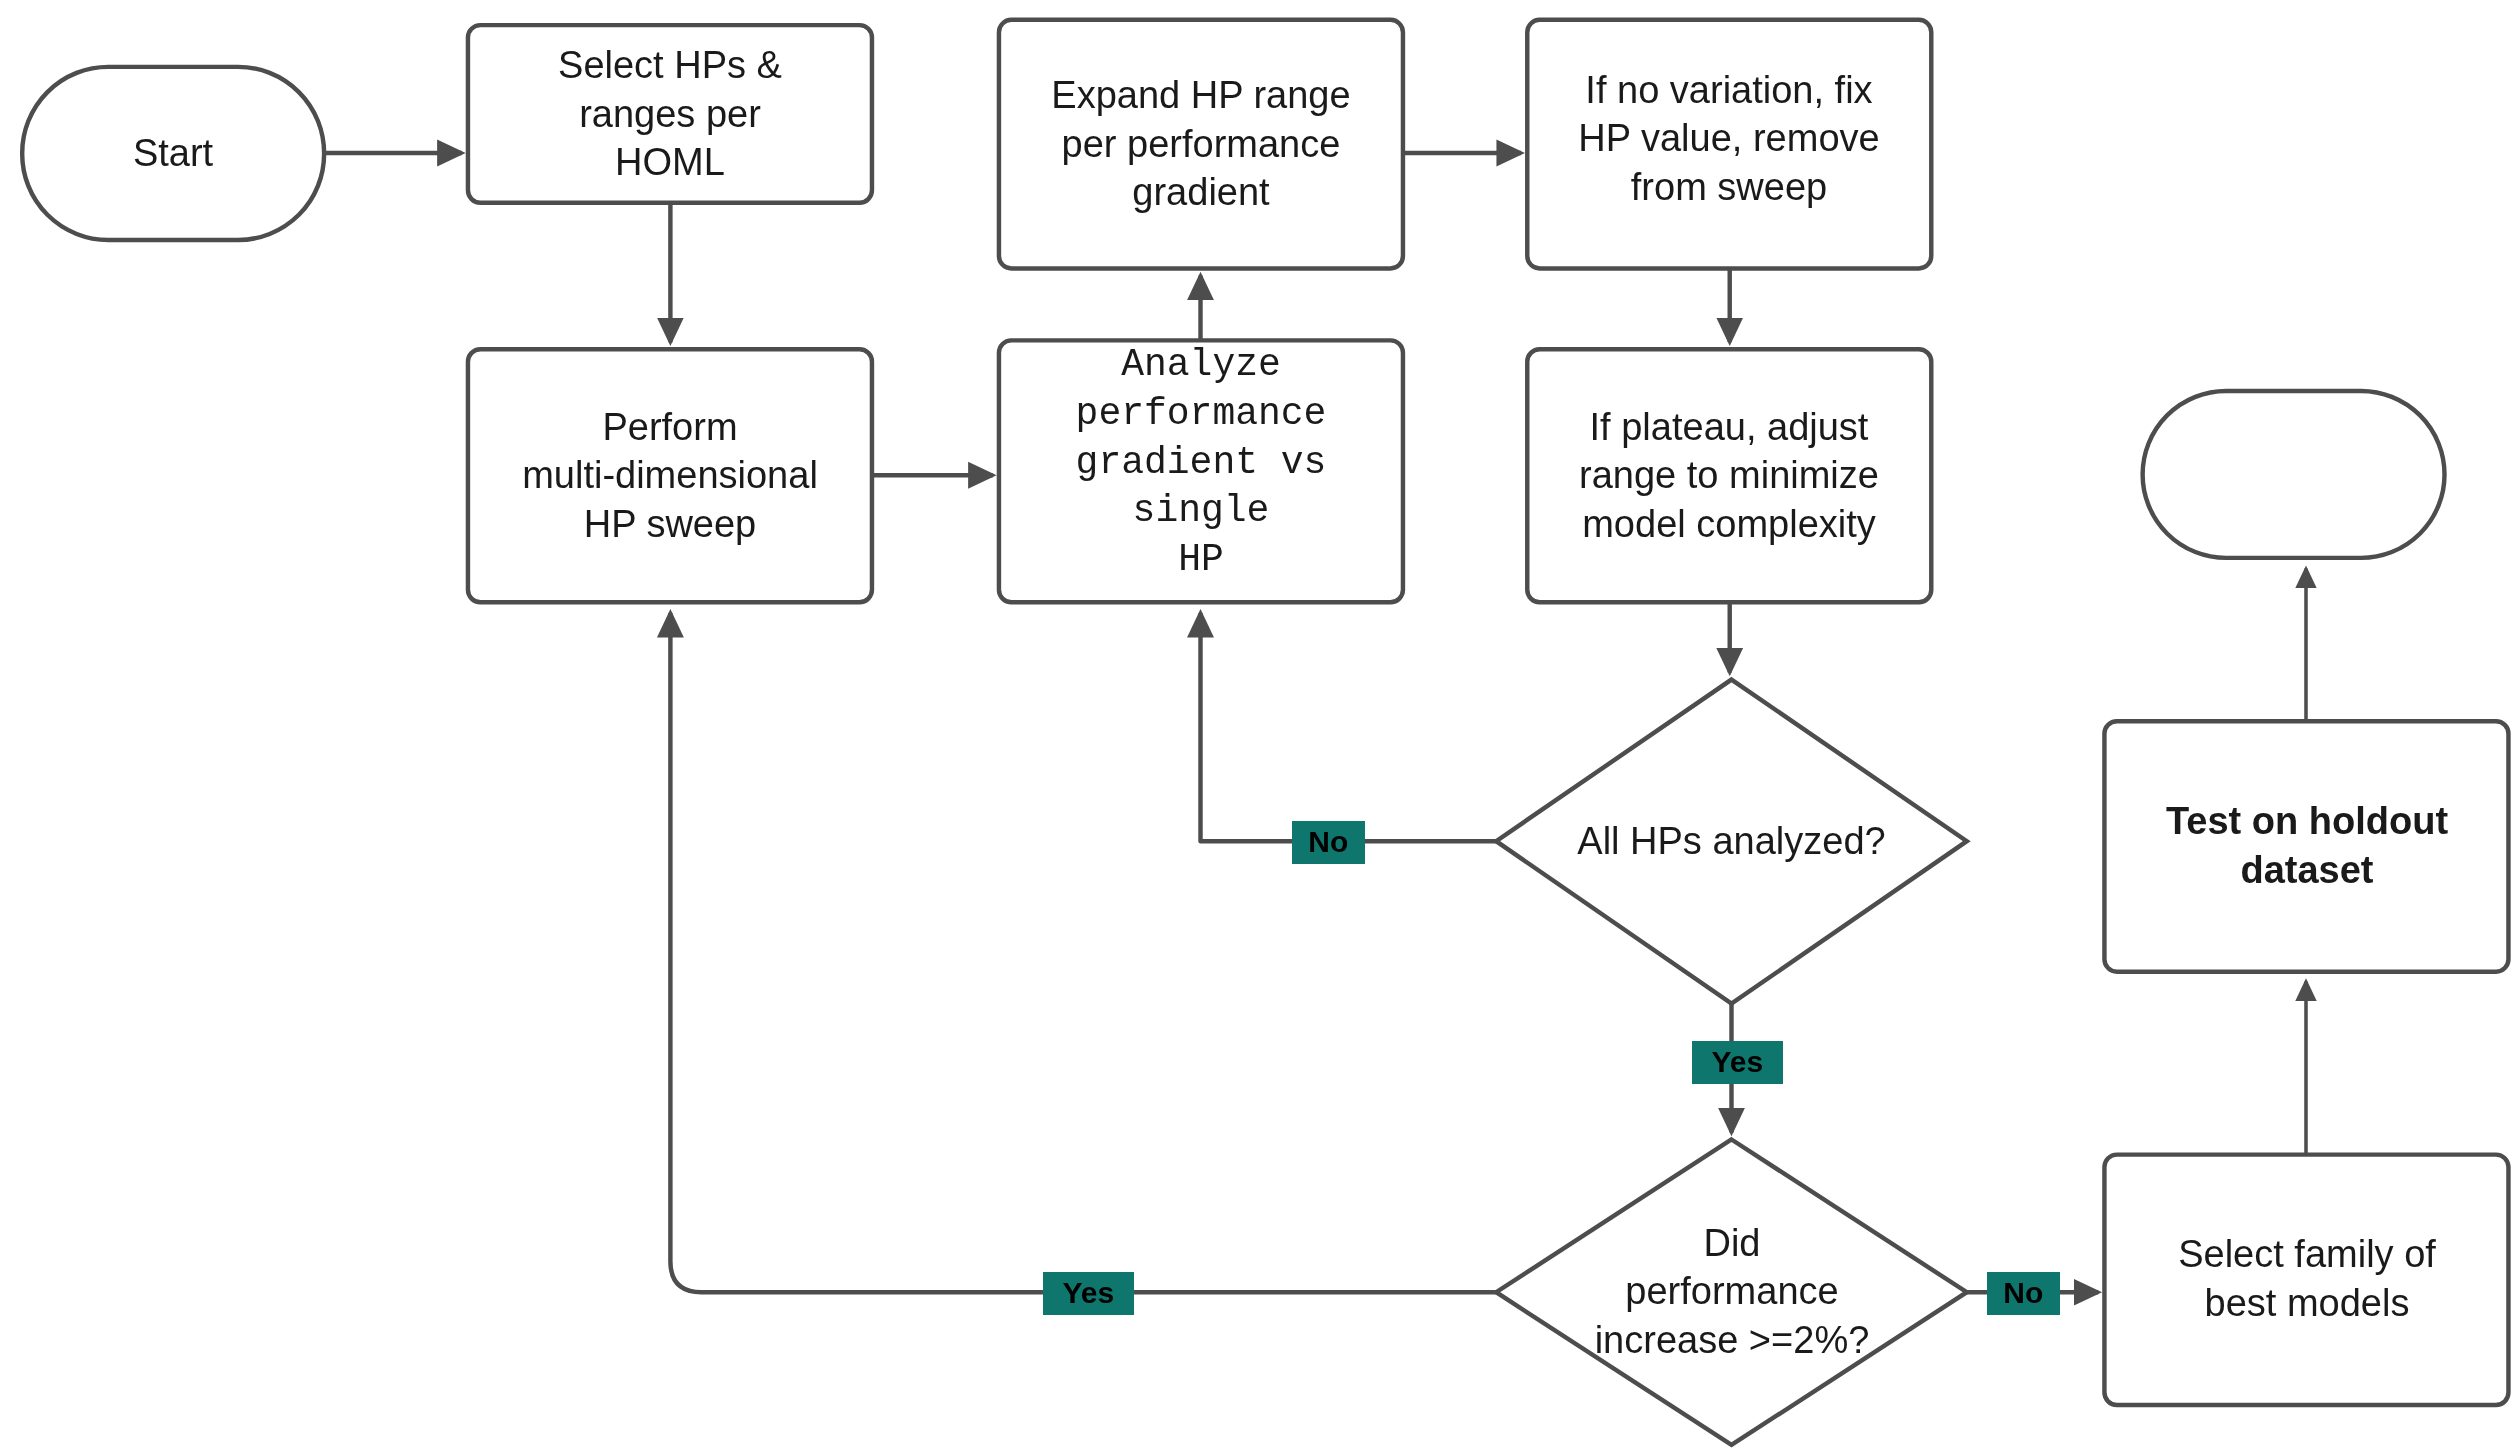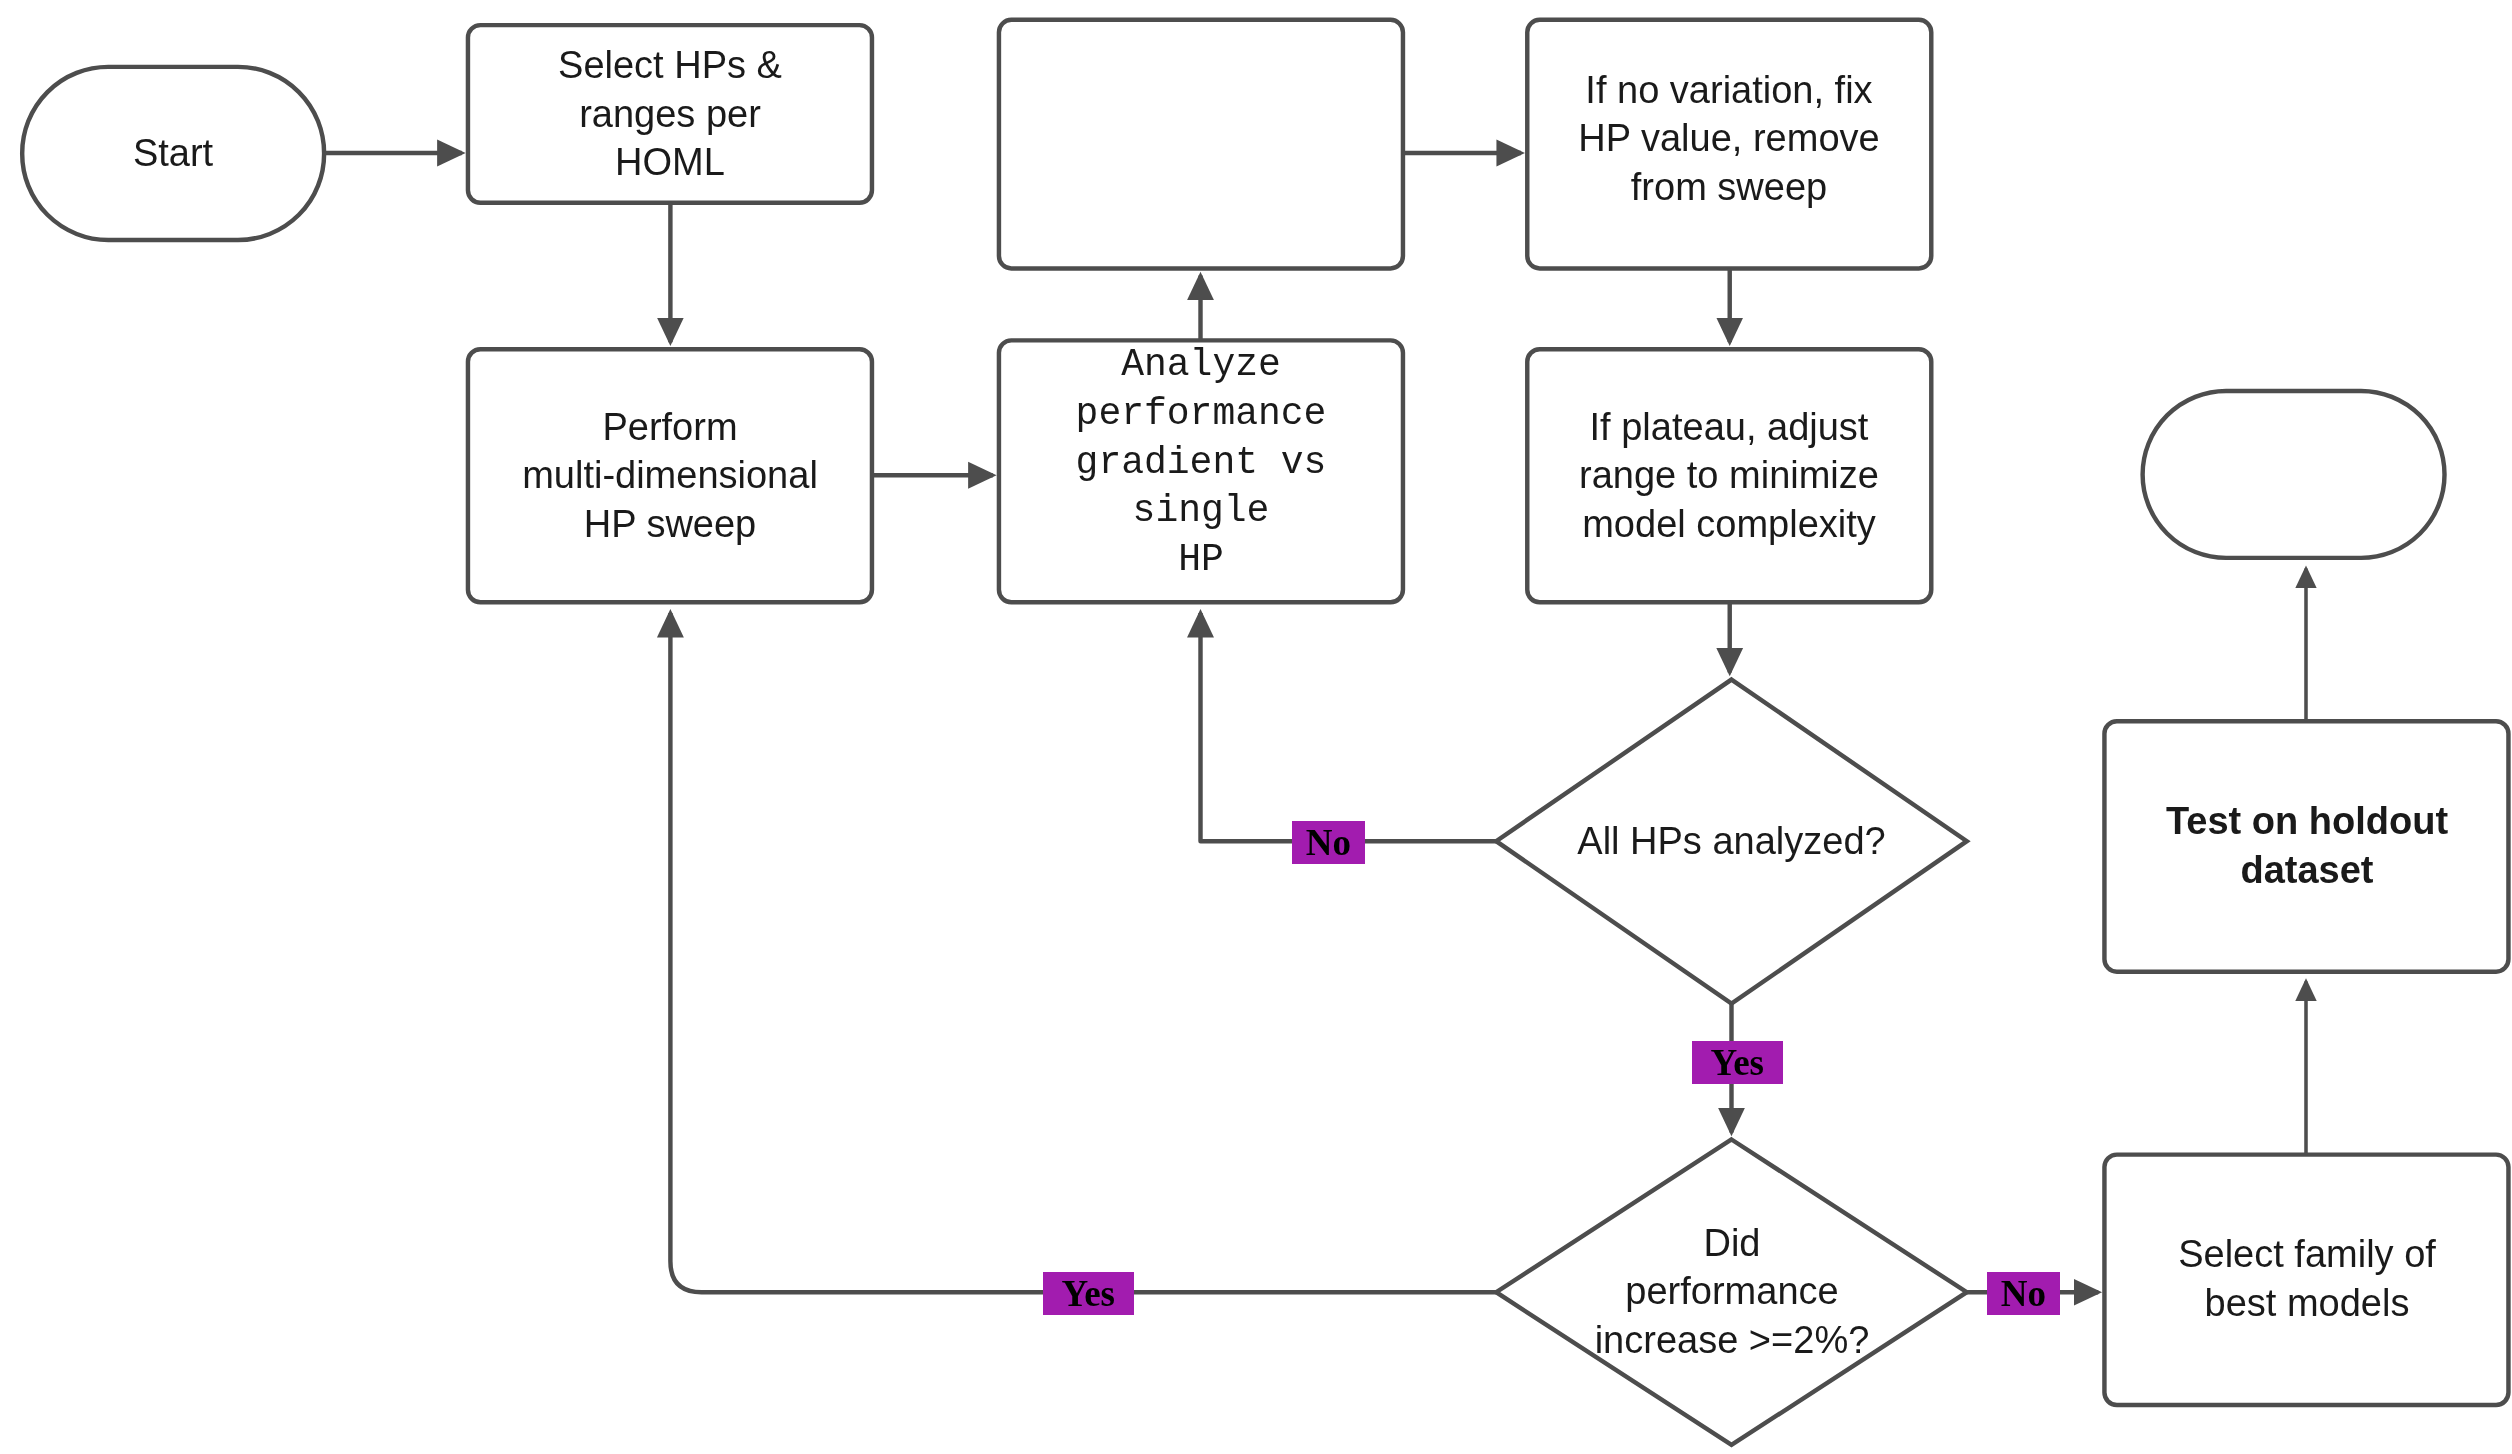--- a/index.html
+++ b/index.html
@@ -54,24 +54,24 @@
     line-height: 1.28;
     white-space: pre-line;
     pointer-events: none;
   }
   .edge-label {
     position: absolute;
     display: flex;
     align-items: center;
     justify-content: center;
     color: #000000;
-    font-family: Liberation Serif, serif;
-    font-size: 37px;
+    font-family: Liberation Sans, sans-serif;
+    font-size: 30px;
     font-weight: bold;
-    background: #a21caf;
+    background: #0f766e;
     line-height: 1;
     padding: 1.8px 5.3px;
   }
 </style>
 </head>
 <body>
 
 <div id="canvas">
 
   <svg id="flow-svg" viewBox="0 0 2829 1638">
@@ -146,20 +146,23 @@
     
     <path class="conn-line-thin" d="M 2597 812 L 2597 640" marker-end="url(#arrow)"></path>
   </svg>
 
   <div class="node-label" style="left:22px; top:67px; width:302px; height:173px;">Start</div>
 
   <div class="node-label" style="left:468px; top:25px; width:404px; height:178px;">Select HPs &amp;
 ranges per
 HOML</div>
 
+  <div class="node-label" style="left:999px; top:19.5px; width:404px; height:249px;">Expand HP range
+per performance
+gradient</div>
 
   <div class="node-label" style="left:1527px; top:14px; width:404px; height:249px;">If no variation, fix
 HP value, remove
 from sweep</div>
 
   <div class="node-label" style="left:468px; top:349px; width:404px; height:253px;">Perform
 multi-dimensional
 HP sweep</div>
 
   <div class="node-label" style="left:999px; top:332px; width:404px; height:262px;font-family:Liberation Mono, monospace;">Analyze

